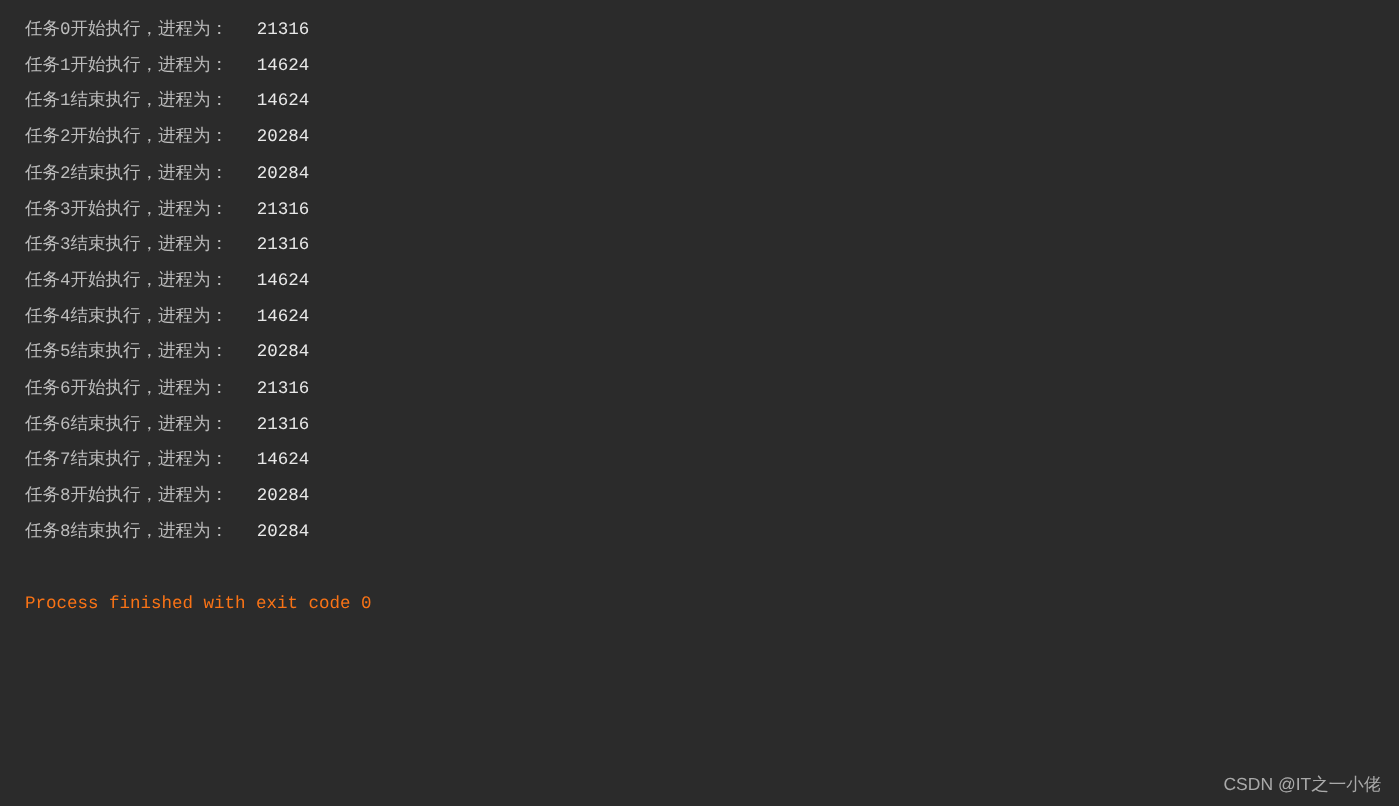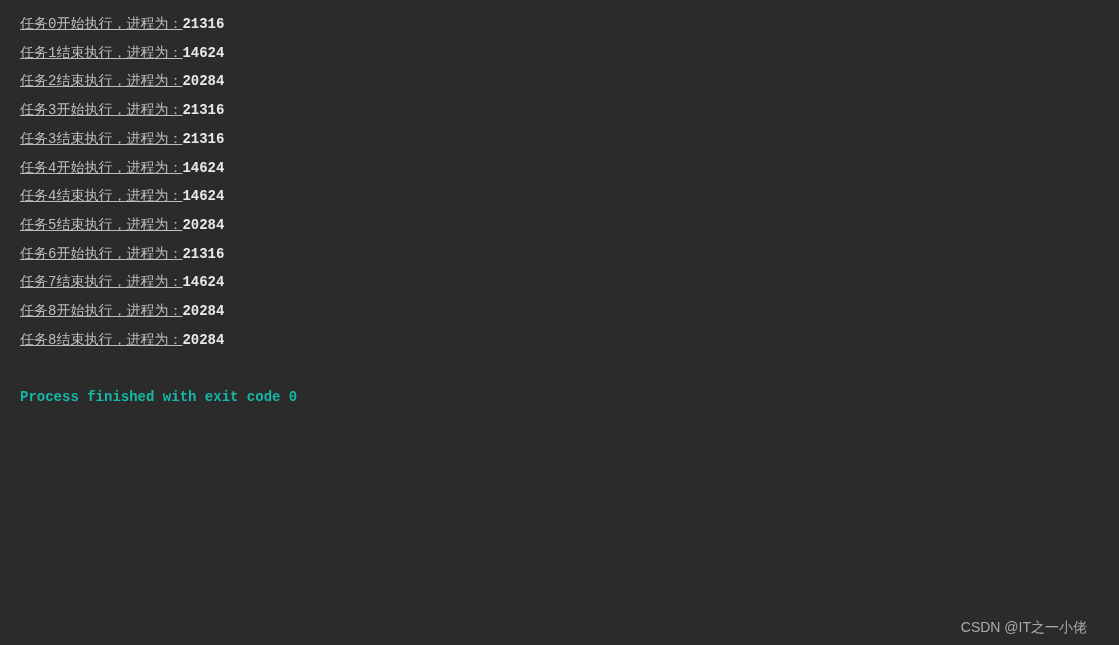--- a/index.html
+++ b/index.html
@@ -20,56 +20,58 @@
       padding-top: 10px;
     }
     .console-output {
       line-height: 28.7px;
     }
     .line {
       white-space: pre;
     }
     .label {
       color: #bdbdbd;
-      text-decoration: underline;
     }
     .pid {
       color: #e8e8e8;
-      font-weight: bold;
+      font-weight: normal;
+      margin-left: 23px;
     }
     .blank-line {
       height: 28.7px;
     }
     .exit-line {
-      color: #14b8a6;
-      font-weight: bold;
+      color: #f97316;
     }
     .watermark {
       position: absolute;
       bottom: 8px;
-      right: 32px;
+      right: 14px;
       color: #c0c0c0;
       font-family: "Microsoft YaHei", Arial, sans-serif;
       font-size: 14px;
       opacity: 0.85;
     }
   </style>
 </head>
 <body>
 
 <div class="console-output" id="output-container">
     <div class="line"><span class="label">任务0开始执行，进程为：</span><span class="pid">21316</span></div>
+    <div class="line"><span class="label">任务1开始执行，进程为：</span><span class="pid">14624</span></div>
     <div class="line"><span class="label">任务1结束执行，进程为：</span><span class="pid">14624</span></div>
+    <div class="line"><span class="label">任务2开始执行，进程为：</span><span class="pid">20284</span></div>
     <div class="line"><span class="label">任务2结束执行，进程为：</span><span class="pid">20284</span></div>
     <div class="line"><span class="label">任务3开始执行，进程为：</span><span class="pid">21316</span></div>
     <div class="line"><span class="label">任务3结束执行，进程为：</span><span class="pid">21316</span></div>
     <div class="line"><span class="label">任务4开始执行，进程为：</span><span class="pid">14624</span></div>
     <div class="line"><span class="label">任务4结束执行，进程为：</span><span class="pid">14624</span></div>
     <div class="line"><span class="label">任务5结束执行，进程为：</span><span class="pid">20284</span></div>
     <div class="line"><span class="label">任务6开始执行，进程为：</span><span class="pid">21316</span></div>
+    <div class="line"><span class="label">任务6结束执行，进程为：</span><span class="pid">21316</span></div>
     <div class="line"><span class="label">任务7结束执行，进程为：</span><span class="pid">14624</span></div>
     <div class="line"><span class="label">任务8开始执行，进程为：</span><span class="pid">20284</span></div>
     <div class="line"><span class="label">任务8结束执行，进程为：</span><span class="pid">20284</span></div>
     <div class="blank-line"></div>
     <div class="line exit-line">Process finished with exit code 0</div>
   </div>
 
 <div class="watermark">CSDN @IT之一小佬</div>
 
 </body></html>

